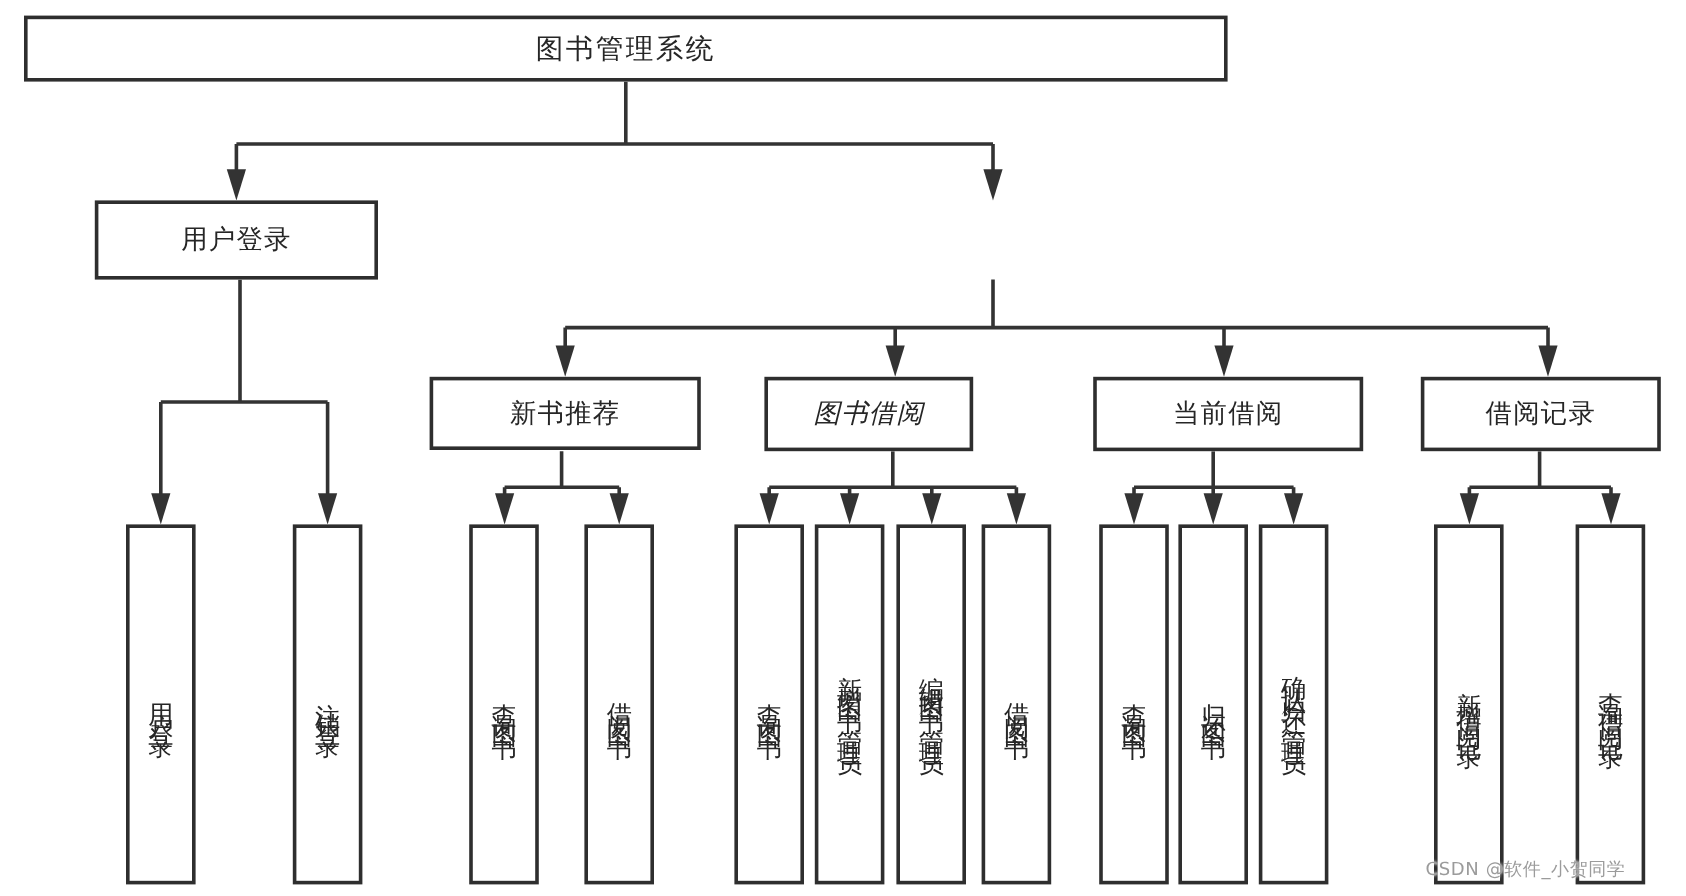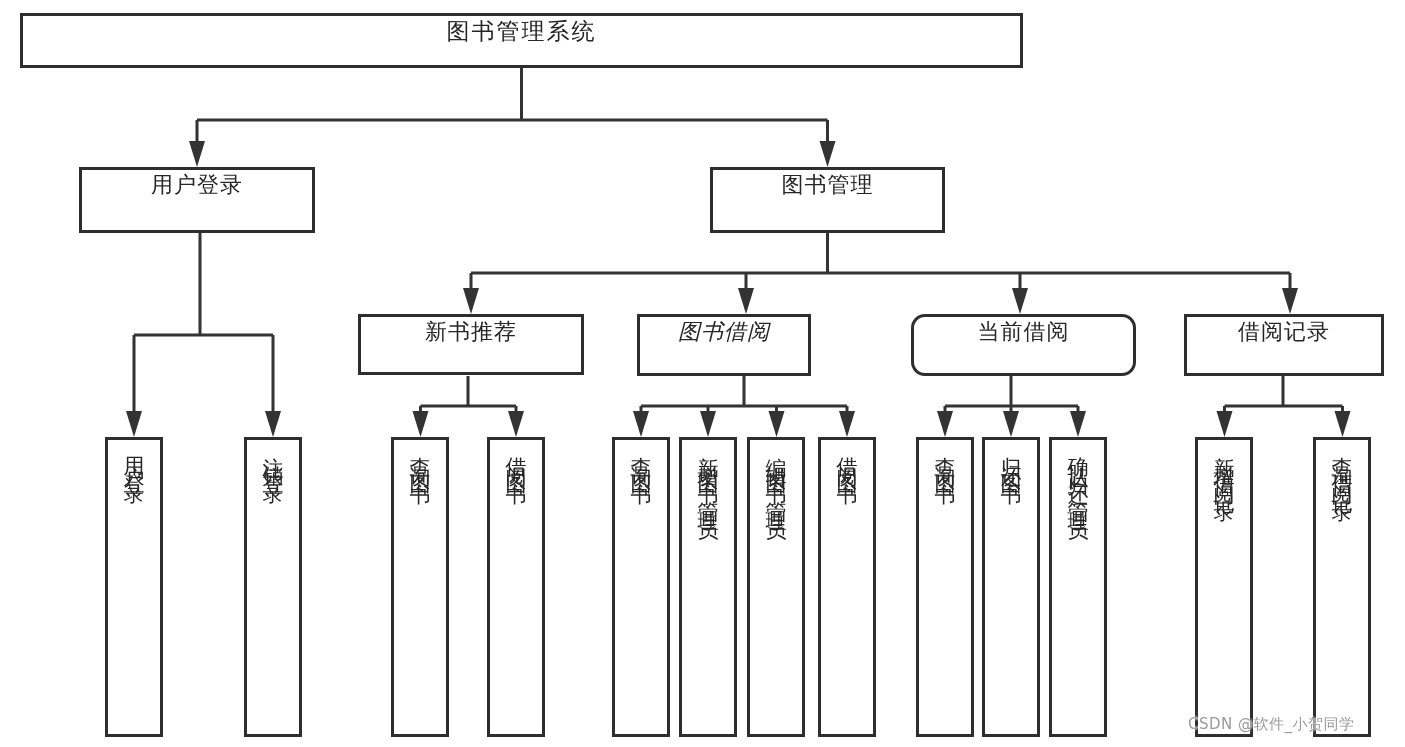--- a/index.html
+++ b/index.html
@@ -16,21 +16,21 @@
     left: 0; top: 0;
     width: 1405px; height: 747px;
     z-index: 1;
   }
   .node {
     position: absolute;
     box-sizing: border-box;
     background: #ffffff;
     border: 3px solid #2e2e2e;
     display: flex;
-    align-items: flex-start;
+    align-items: center;
     justify-content: center;
     color: #262626;
     z-index: 2;
   }
   .h-node { font-size: 22px; letter-spacing: 1px; }
   .root-node { font-size: 23px; letter-spacing: 2px; }
   .v-node .v-label {
     writing-mode: vertical-rl;
     text-orientation: mixed;
     font-size: 21px;
@@ -97,31 +97,28 @@
     </g>
   </svg>
 
   <div class="node h-node root-node" style="left:20px; top:13px; width:1003px; height:55px;">
     <span>图书管理系统</span>
   </div>
 
   <div class="node h-node" style="left:79px; top:167px; width:236px; height:66px;">
     <span>用户登录</span>
   </div>
-  <div class="node h-node" style="left:710px; top:167px; width:235px; height:66px;">
-    <span>图书管理</span>
-  </div>
 
   <div class="node h-node" style="left:358px; top:314px; width:226px; height:61px;">
     <span>新书推荐</span>
   </div>
   <div class="node h-node" style="left:637px; top:314px; width:174px; height:62px;font-style:italic;">
     <span>图书借阅</span>
   </div>
-  <div class="node h-node" style="left:911px; top:314px; width:225px; height:62px;border-radius:14px;">
+  <div class="node h-node" style="left:911px; top:314px; width:225px; height:62px;">
     <span>当前借阅</span>
   </div>
   <div class="node h-node" style="left:1184px; top:314px; width:200px; height:62px;">
     <span>借阅记录</span>
   </div>
 
   <div class="node v-node" style="left:105px; top:437px; width:58px; height:300px;">
     <span class="v-label">用户登录</span>
   </div>
   <div class="node v-node" style="left:244px; top:437px; width:58px; height:300px;">

